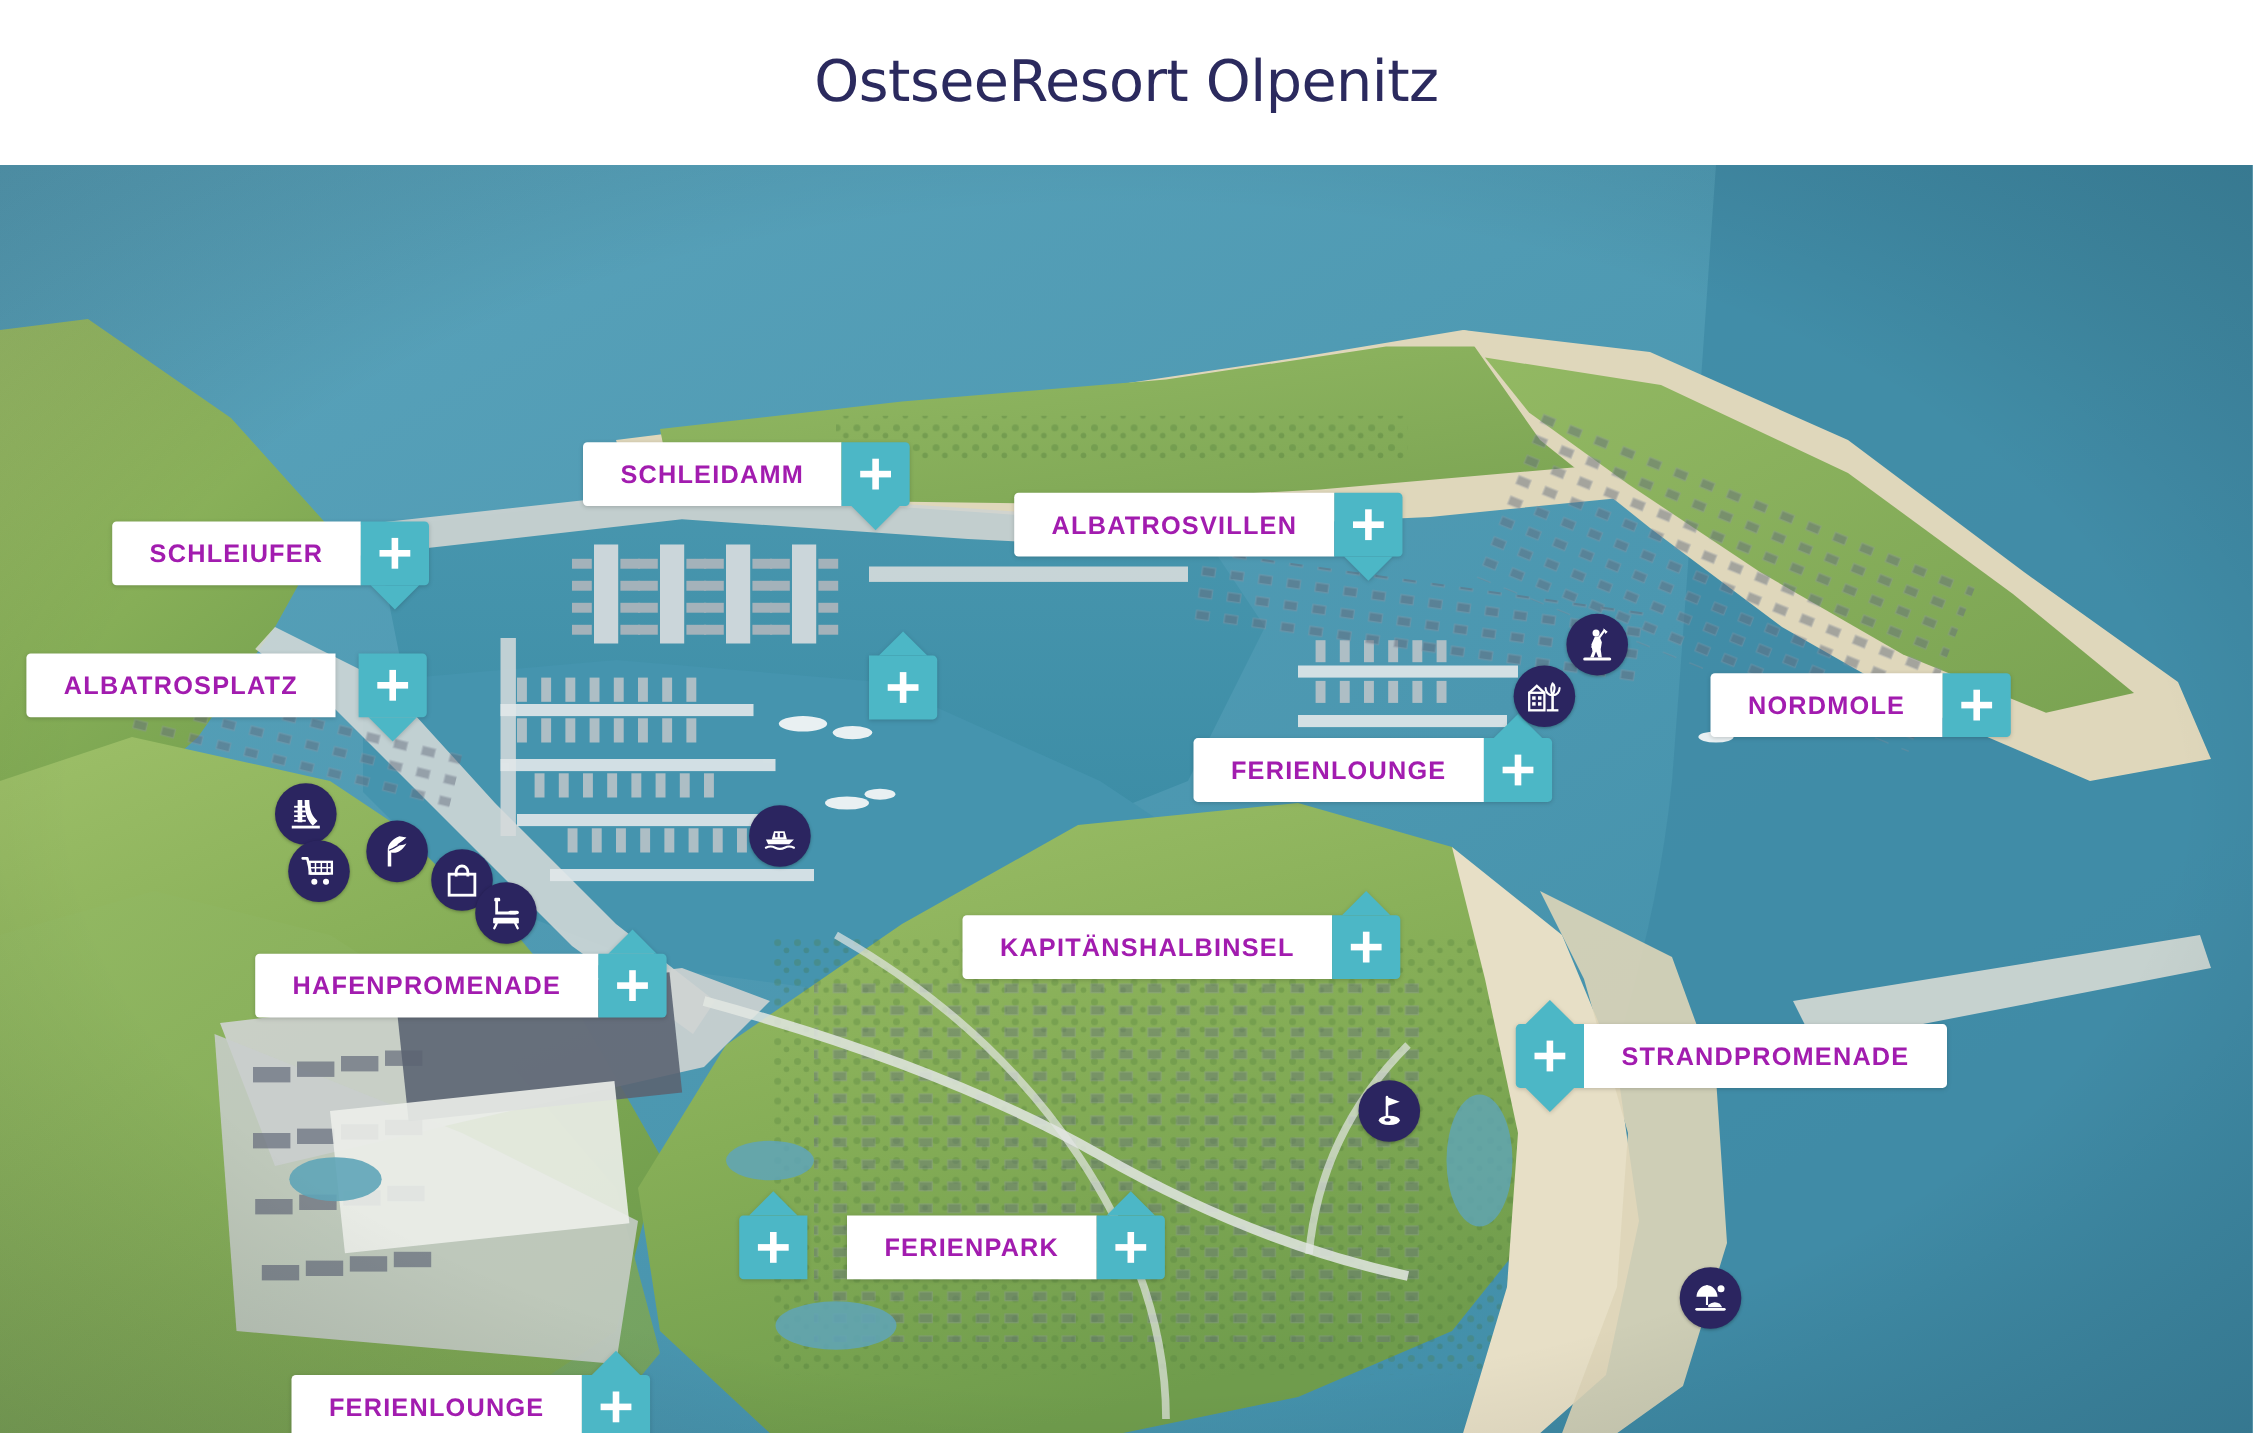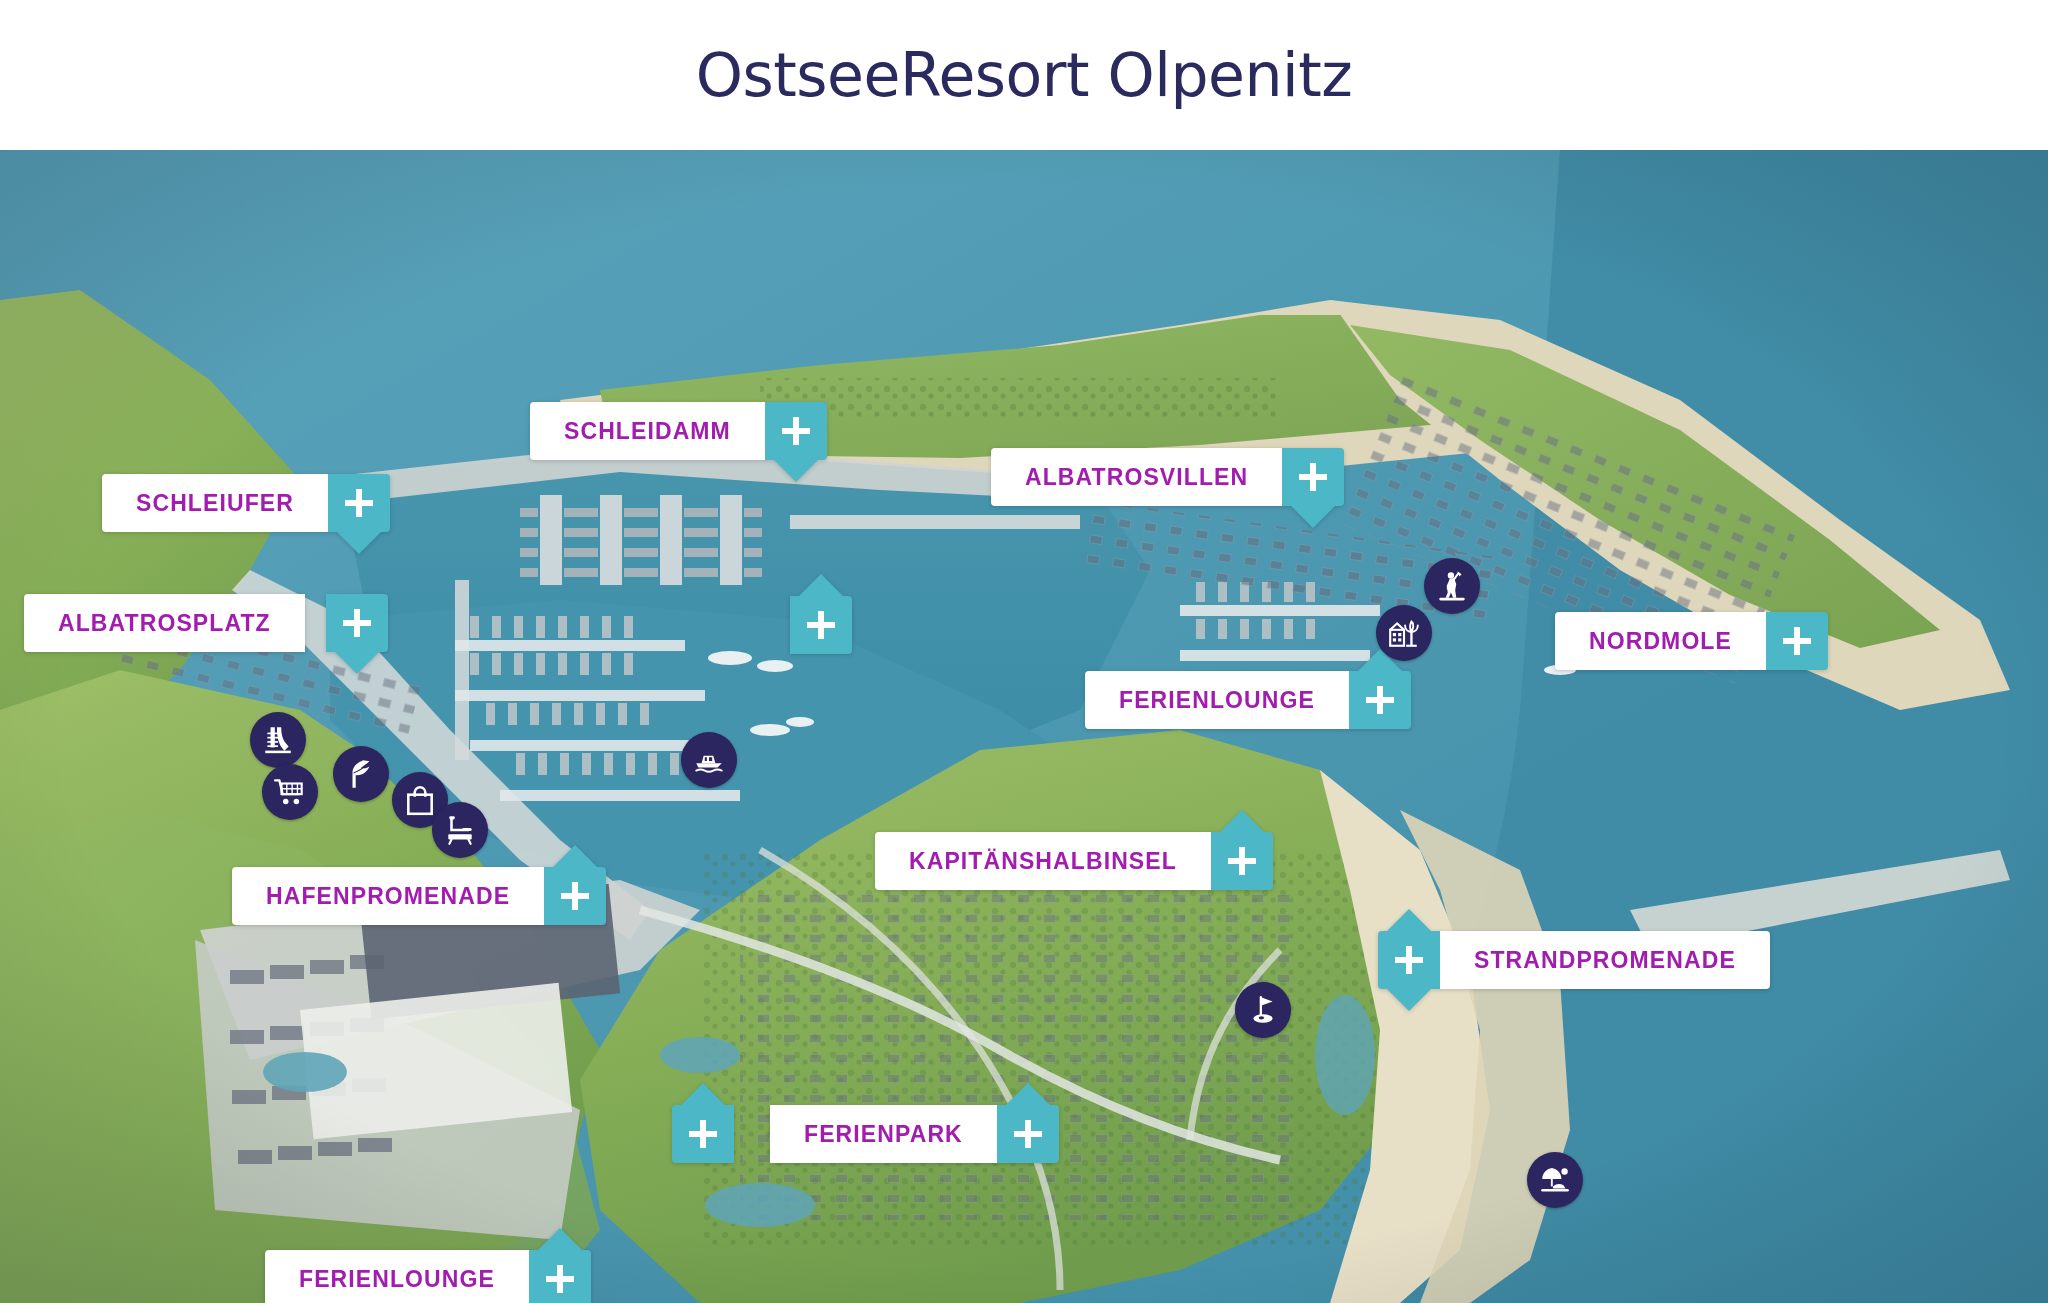--- a/index.html
+++ b/index.html
@@ -21,21 +21,21 @@
     left: 0; top: 0;
     width: 2048px;
     height: 150px;
     display: flex;
     align-items: center;
     justify-content: center;
     background: #ffffff;
   }
   .title-bar h1 {
     font-family: "DejaVu Sans", sans-serif;
-    font-size: 60px;
+    font-size: 52px;
     font-weight: 400;
     letter-spacing: -0.5px;
     color: #2b2a5e;
     white-space: nowrap;
   }
   
   .map-stage {
     position: absolute;
     left: 0; top: 150px;
     width: 2048px;
@@ -365,21 +365,21 @@
     </svg>
 
     <div class="hotspot" style="left:530px; top:252px;">
       <div class="pill-text flat-r">SCHLEIDAMM</div>
       <div class="pill-plus edge-r">
         <span class="glyph"></span>
         <span class="tip down"></span>
       </div>
     </div>
 
-    <div class="hotspot" style="left:991px; top:298px;">
+    <div class="hotspot" style="left:922px; top:298px;">
       <div class="pill-text flat-r">ALBATROSVILLEN</div>
       <div class="pill-plus edge-r">
         <span class="glyph"></span>
         <span class="tip down"></span>
       </div>
     </div>
 
     <div class="hotspot" style="left:102px; top:324px;">
       <div class="pill-text flat-r">SCHLEIUFER</div>
       <div class="pill-plus edge-r">

